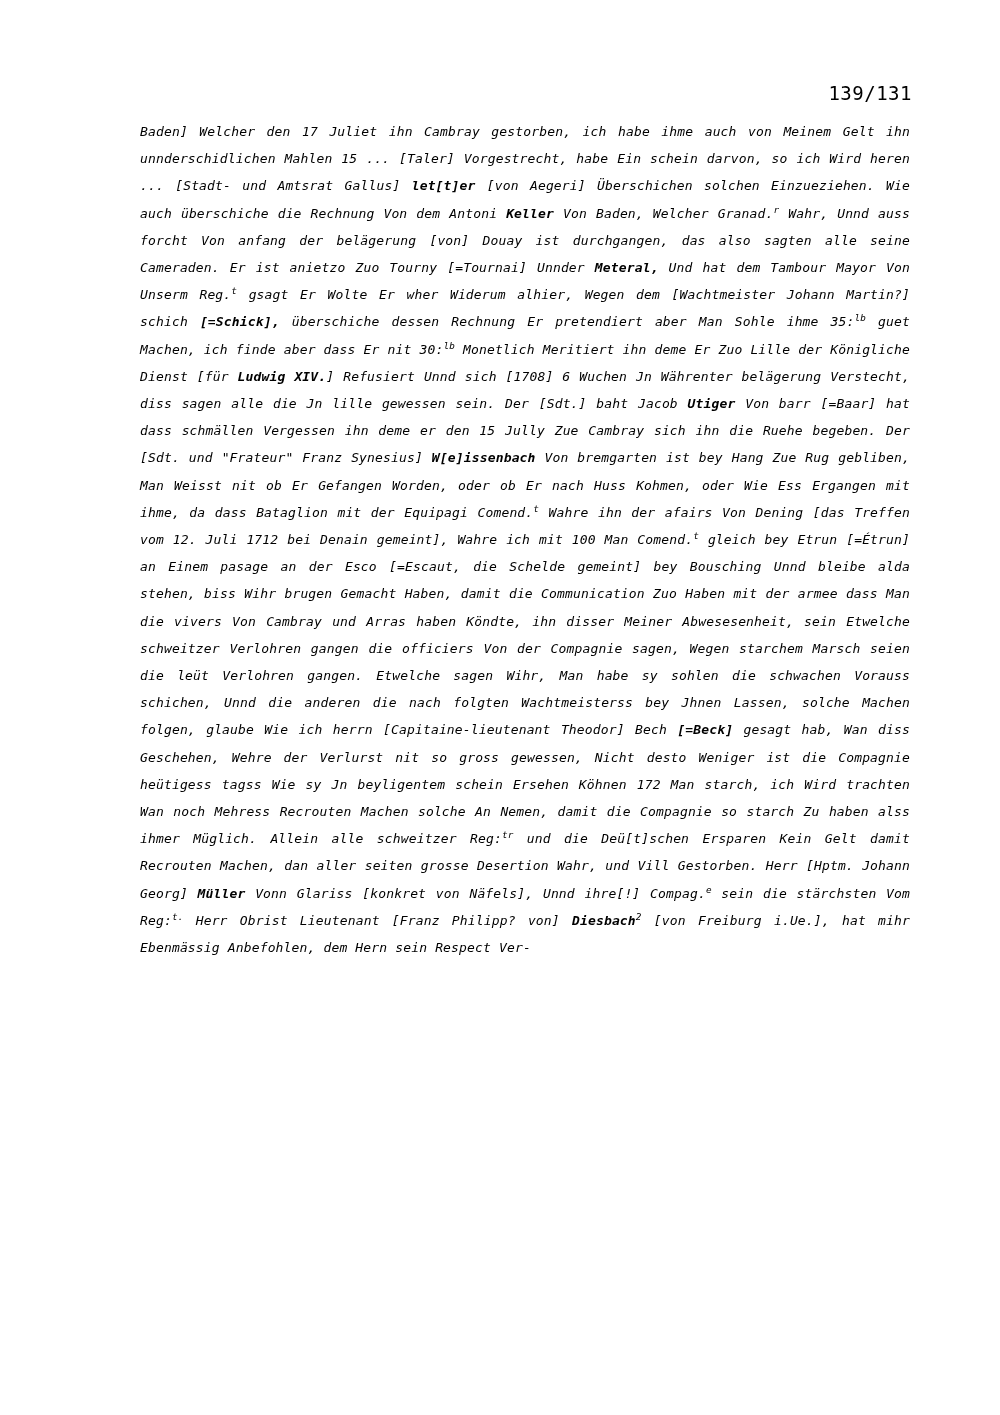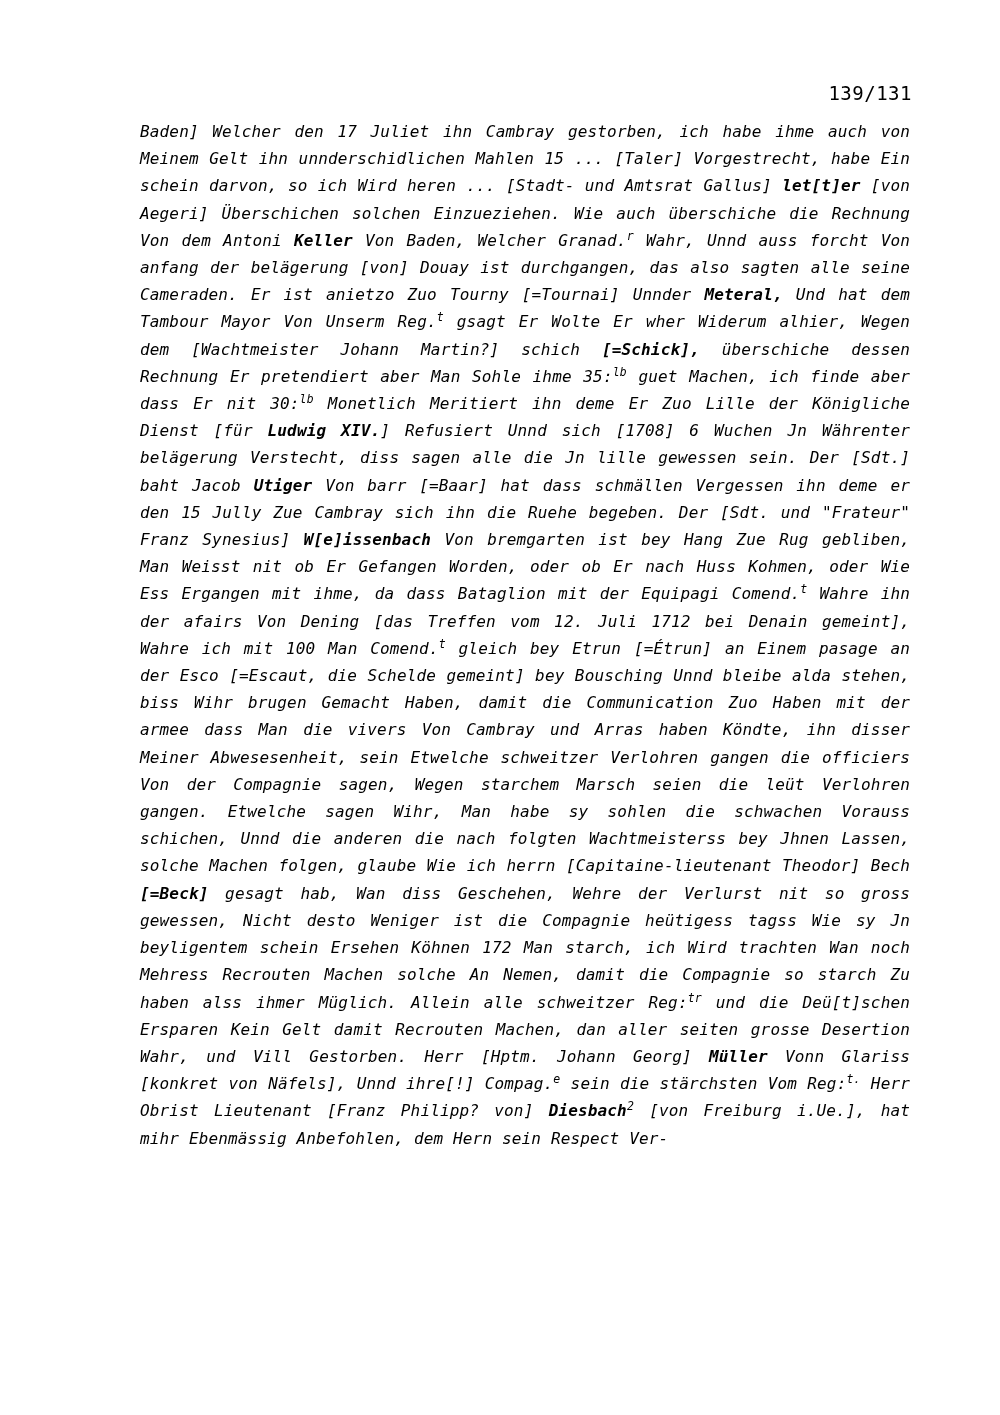--- a/index.html
+++ b/index.html
@@ -28,21 +28,21 @@
     right: 88px;
     font-size: 19px;
     letter-spacing: 0.5px;
     font-family: "DejaVu Sans Mono", "Liberation Mono", monospace;
   }
   .body-text {
     position: absolute;
     top: 118px;
     left: 140px;
     width: 770px;
-    font-size: 16px;
+    font-size: 13px;
     line-height: 27.2px;
     font-style: italic;
     text-align: justify;
     text-justify: inter-character;
     white-space: normal;
     letter-spacing: 0.15px;
   }
   .body-text b {
     font-weight: bold;
     font-style: italic;

